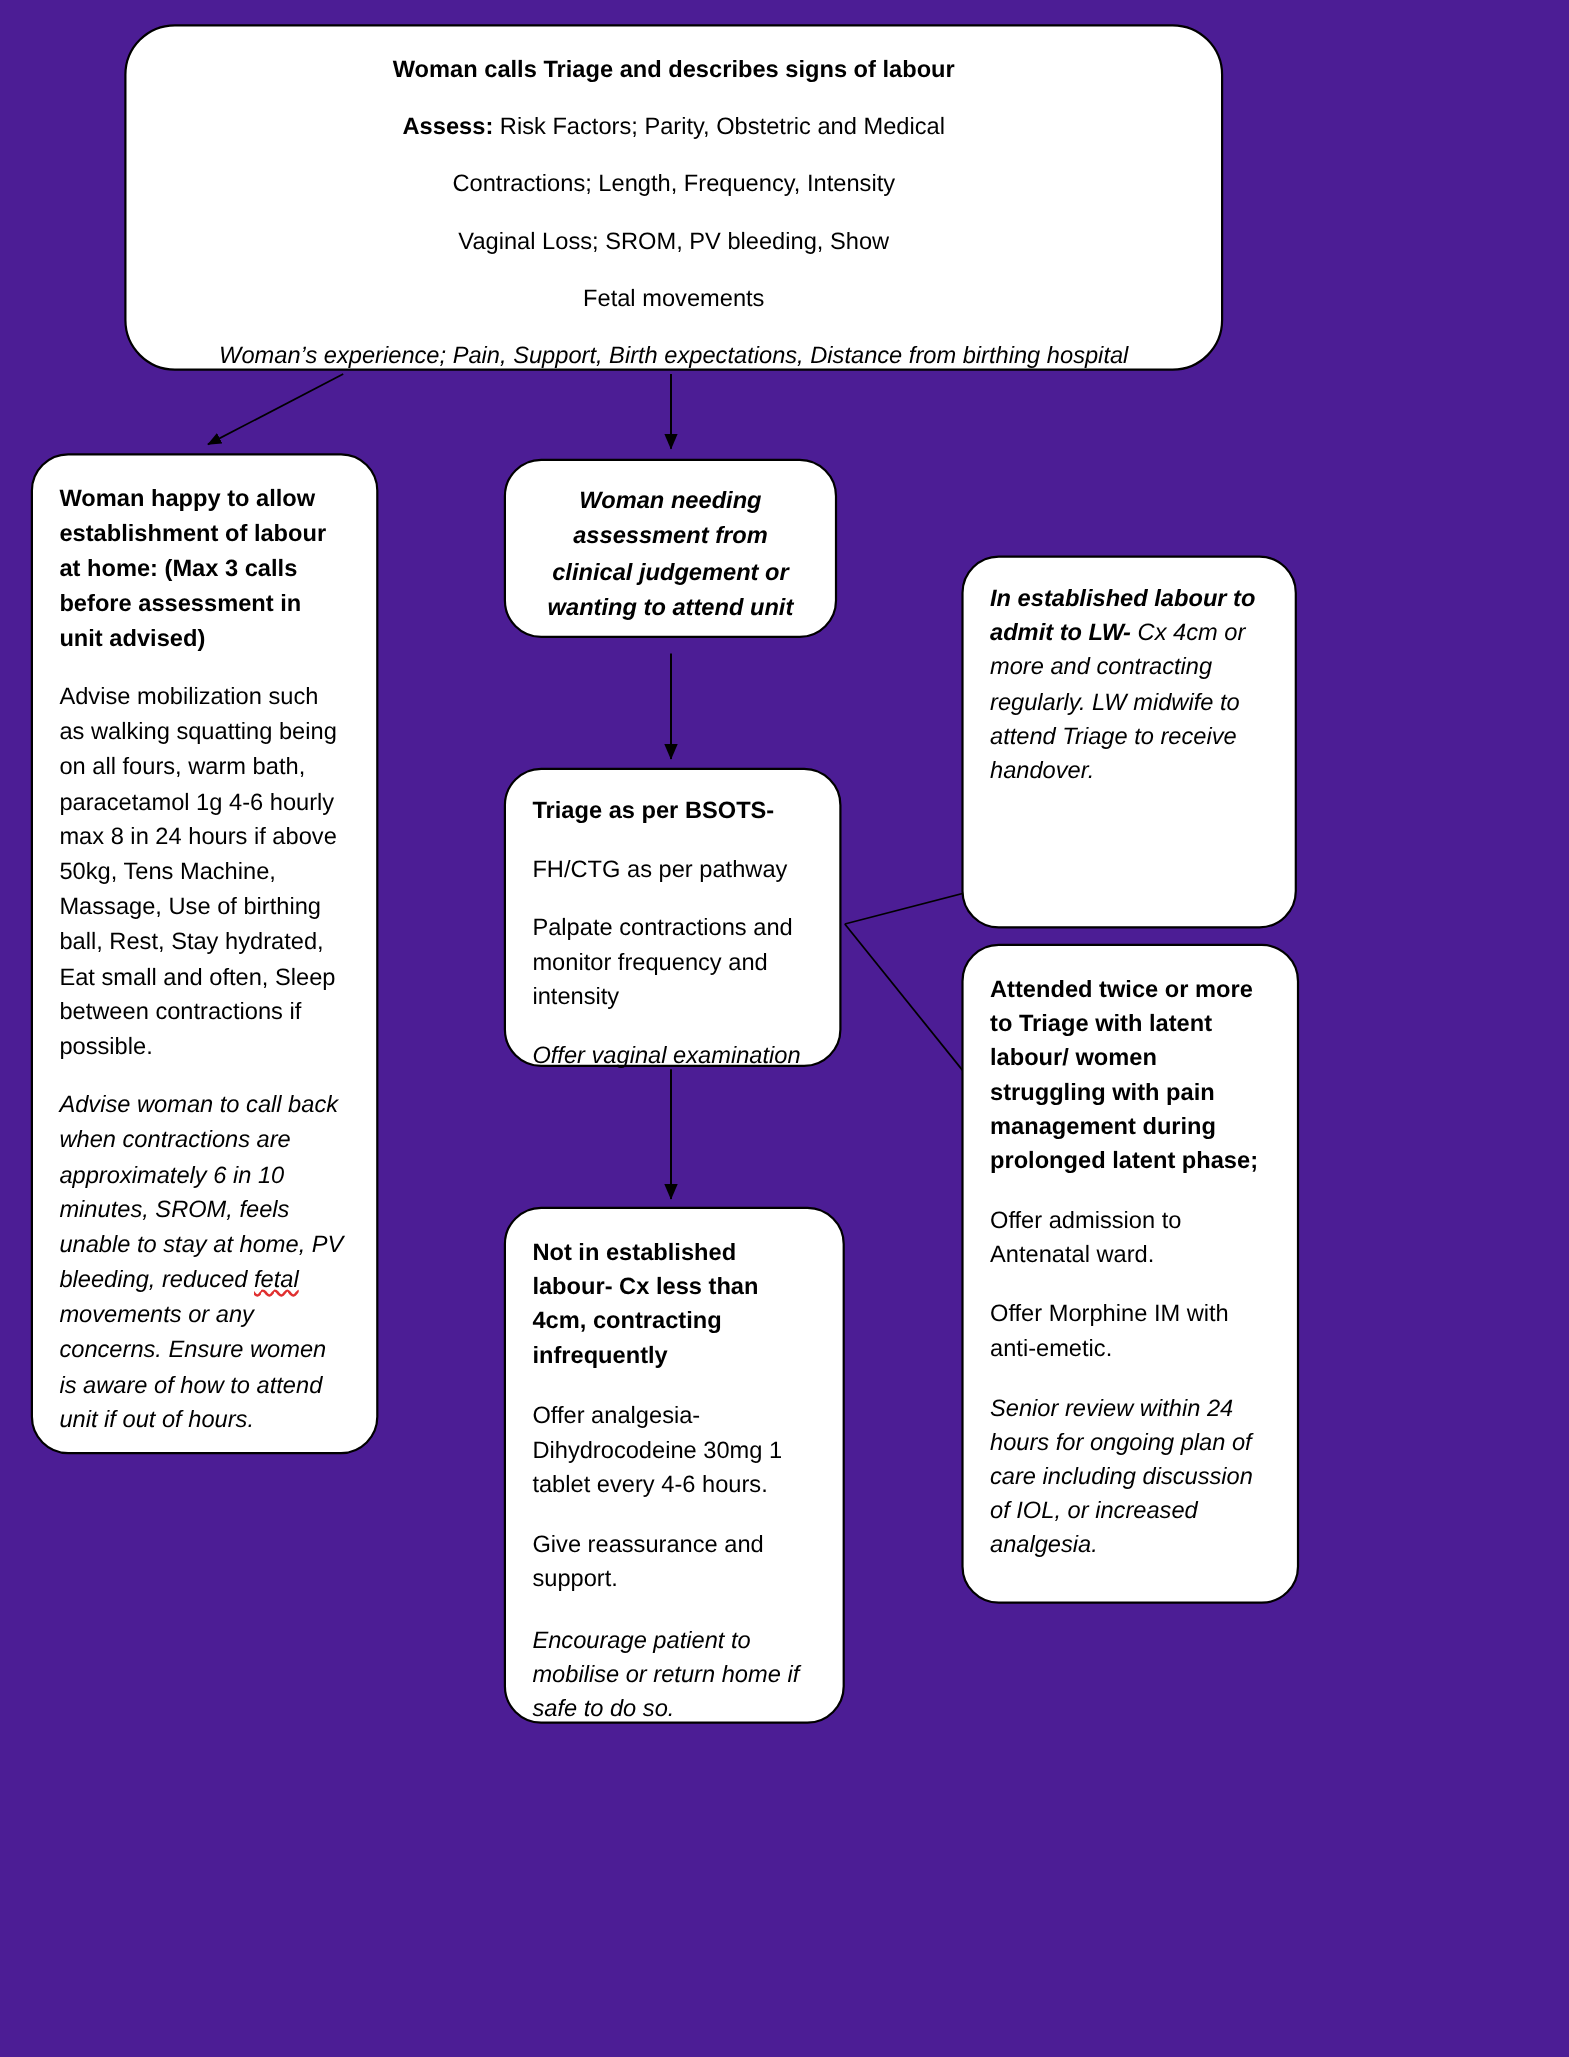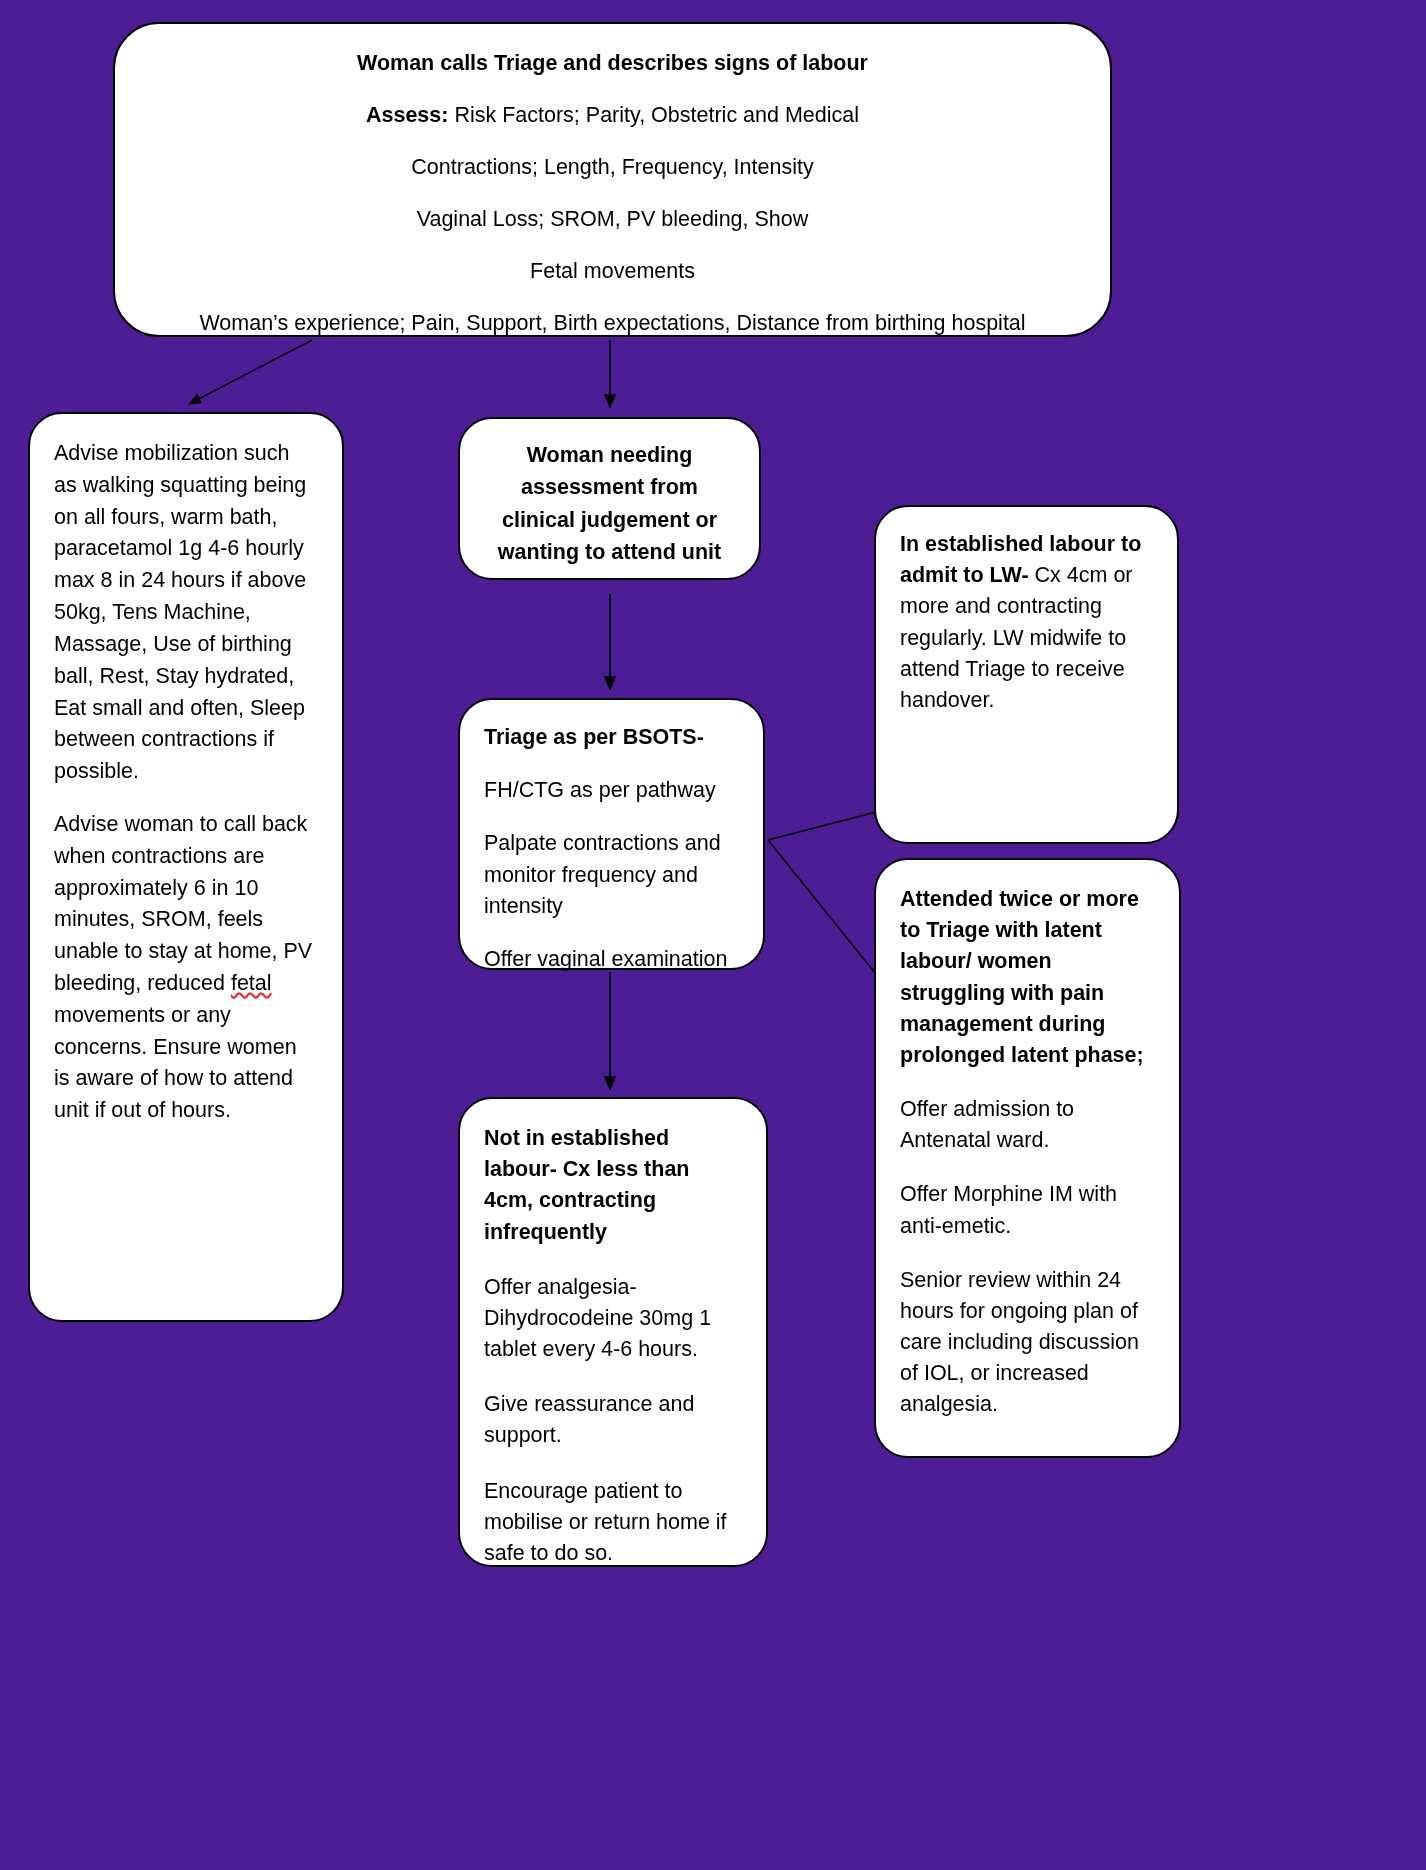--- a/index.html
+++ b/index.html
@@ -32,21 +32,21 @@
     border: 2.3px solid #000000;
     border-radius: 34px;
     background: #ffffff;
     padding: 18px 24px;
   }
   .para {
     margin: 0 0 21px 0;
     font-size: 21.5px;
     line-height: 1.45;
   }
-  .para:last-child { margin-bottom: 0; }
+  .para:last-child { margin-bottom: 0; font-style: italic; }
   .b { font-weight: bold; }
   .center { text-align: center; }
   .left { text-align: left; }
 
   
   #box-top {
     left: 113px;
     top: 22px;
     width: 999px;
     height: 315px;
@@ -151,20 +151,21 @@
   <div class="box" id="box-top">
     <p class="para center b">Woman calls Triage and describes signs of labour</p>
     <p class="para center"><span class="b">Assess:</span><span> Risk Factors; Parity, Obstetric and Medical</span></p>
     <p class="para center">Contractions; Length, Frequency, Intensity</p>
     <p class="para center">Vaginal Loss; SROM, PV bleeding, Show</p>
     <p class="para center">Fetal movements</p>
     <p class="para center">Woman’s experience; Pain, Support, Birth expectations, Distance from birthing hospital</p>
   </div>
 
   <div class="box" id="box-home">
+    <p class="para left b">Woman happy to allow establishment of labour at home: (Max 3 calls before assessment in unit advised)</p>
     <p class="para left">Advise mobilization such as walking squatting being on all fours, warm bath, paracetamol 1g 4-6 hourly max 8 in 24 hours if above 50kg, Tens Machine, Massage, Use of birthing ball, Rest, Stay hydrated, Eat small and often, Sleep between contractions if possible.</p>
     <p class="para left"><span>Advise woman to call back when contractions are approximately 6 in 10 minutes, SROM, feels unable to stay at home, PV bleeding, reduced </span><span class="misspell">fetal</span><span> movements or any concerns.  Ensure women is aware of how to attend unit if out of hours.</span></p>
   </div>
 
   <div class="box" id="box-assess">
     <p class="para center b">Woman needing assessment from clinical judgement or wanting to attend unit</p>
   </div>
 
   <div class="box" id="box-triage">
     <p class="para left b">Triage as per BSOTS-</p>

